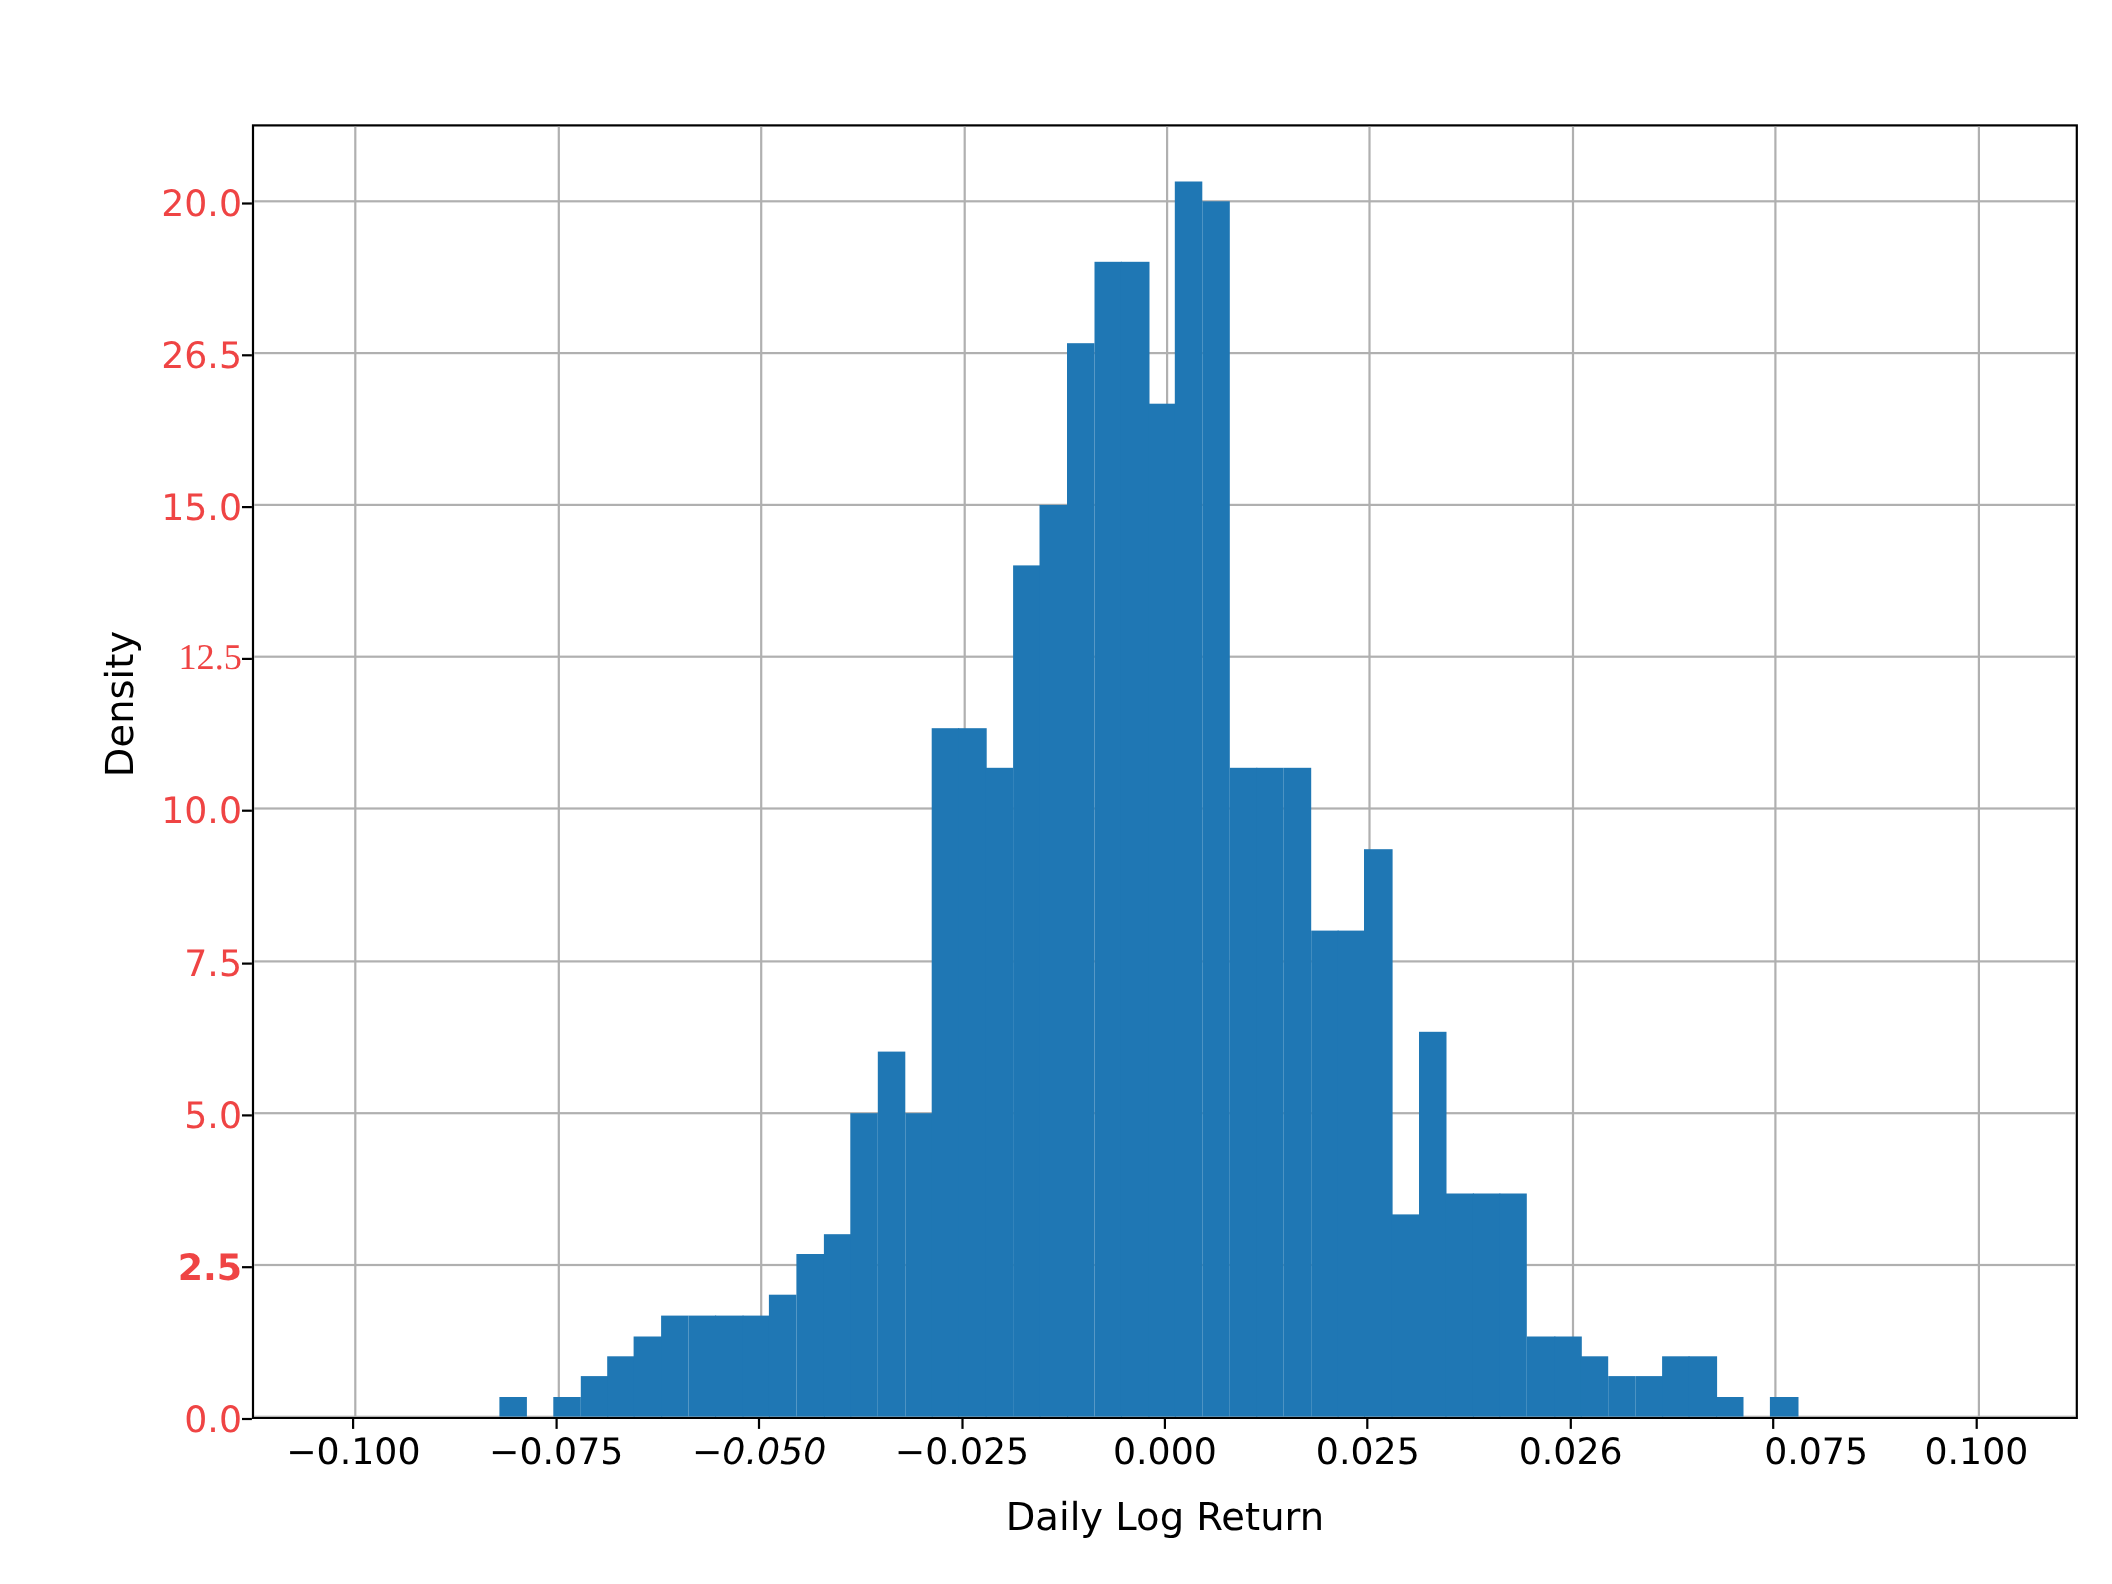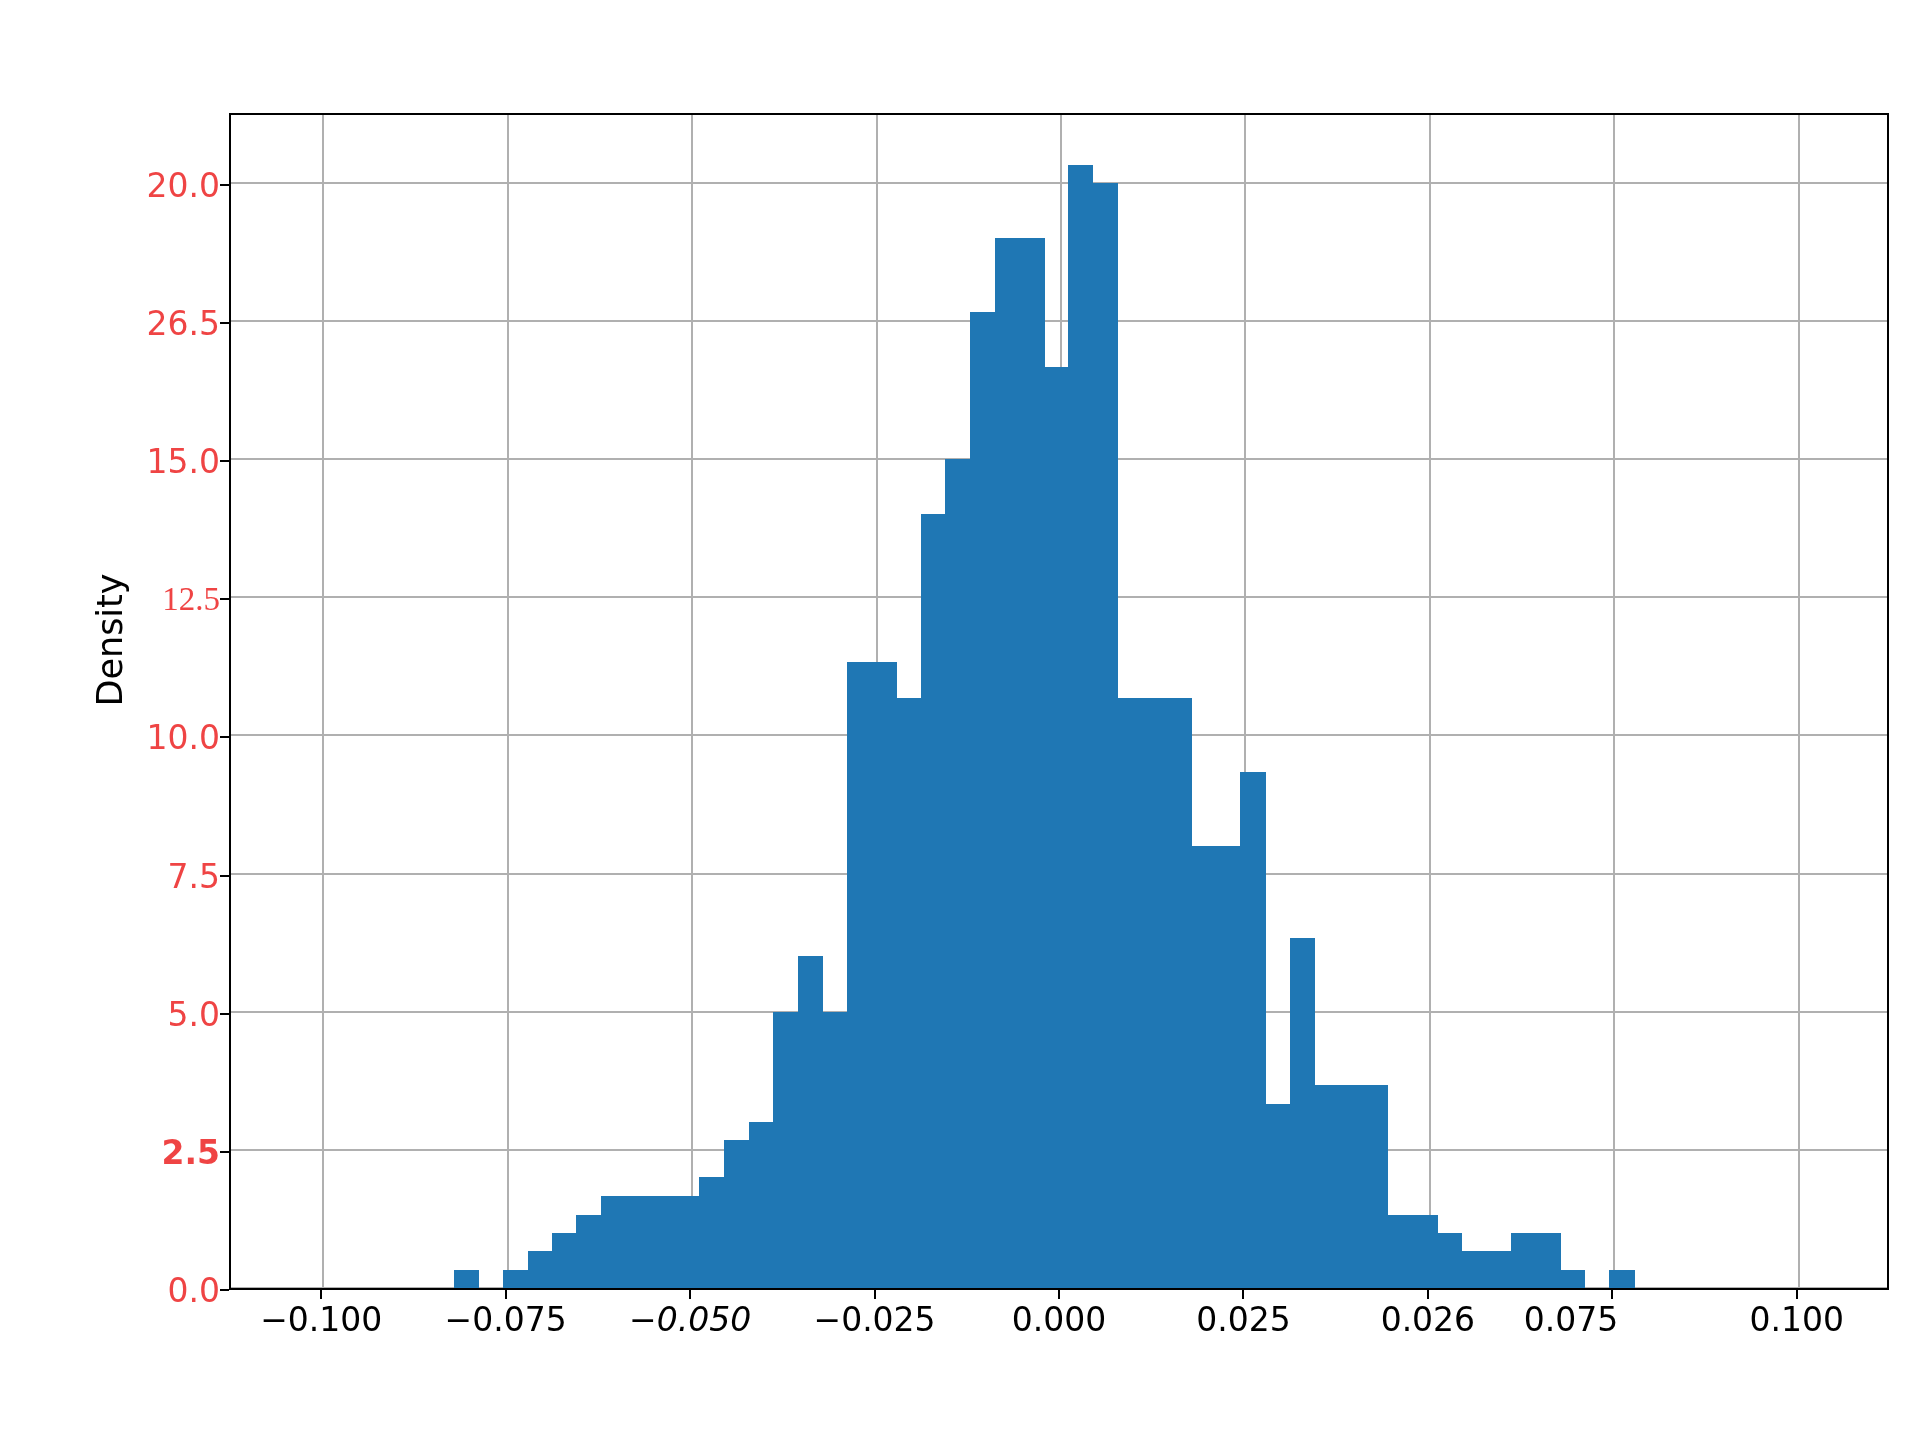--- a/index.html
+++ b/index.html
@@ -188,38 +188,39 @@
         <div class="bar" style="left: 1206.27px; width: 24.9467px; height: 55.2582px; background: rgb(31, 119, 180);"></div>
         <div class="bar" style="left: 1230.61px; width: 25.6844px; height: 37.023px; background: rgb(31, 119, 180);"></div>
         <div class="bar" style="left: 1255.7px; width: 24.9467px; height: 37.023px; background: rgb(31, 119, 180);"></div>
         <div class="bar" style="left: 1280.04px; width: 24.9467px; height: 55.2582px; background: rgb(31, 119, 180);"></div>
         <div class="bar" style="left: 1304.39px; width: 25.6844px; height: 55.2582px; background: rgb(31, 119, 180);"></div>
         <div class="bar" style="left: 1329.48px; width: 24.9467px; height: 18.2352px; background: rgb(31, 119, 180);"></div>
         <div class="bar" style="left: 1378.17px; width: 25.6844px; height: 18.2352px; background: rgb(31, 119, 180);"></div>
       </div>
   </div>
 
+  <div id="xlabel">Daily Log Return</div>
   <div id="ylabel">Density</div>
 
   <div id="xticks-container">
       <div class="xtick-label" style="left: 321.222px;">−0.100</div>
       <div class="tick-mark-x" style="left: 320.222px;"></div>
       <div class="xtick-label" style="left: 505.667px;">−0.075</div>
       <div class="tick-mark-x" style="left: 504.667px;"></div>
       <div class="xtick-label" style="left: 690.111px; font-style: italic;">−0.050</div>
       <div class="tick-mark-x" style="left: 689.111px;"></div>
       <div class="xtick-label" style="left: 874.556px;">−0.025</div>
       <div class="tick-mark-x" style="left: 873.556px;"></div>
       <div class="xtick-label" style="left: 1059px;">0.000</div>
       <div class="tick-mark-x" style="left: 1058px;"></div>
       <div class="xtick-label" style="left: 1243.44px;">0.025</div>
       <div class="tick-mark-x" style="left: 1242.44px;"></div>
       <div class="xtick-label" style="left: 1427.89px;">0.026</div>
       <div class="tick-mark-x" style="left: 1426.89px;"></div>
-      <div class="xtick-label" style="left: 1571px;">0.075</div>
+      <div class="xtick-label" style="left: 1651px;">0.075</div>
       <div class="tick-mark-x" style="left: 1611.33px;"></div>
       <div class="xtick-label" style="left: 1796.78px;">0.100</div>
       <div class="tick-mark-x" style="left: 1795.78px;"></div>
     </div>
   <div id="yticks-container">
       <div class="ytick-label" style="top: 1290px;">0.0</div>
       <div class="tick-mark-y" style="top: 1289px;"></div>
       <div class="ytick-label" style="top: 1151.85px; font-weight: bold;">2.5</div>
       <div class="tick-mark-y" style="top: 1150.85px;"></div>
       <div class="ytick-label" style="top: 1013.71px;">5.0</div>

